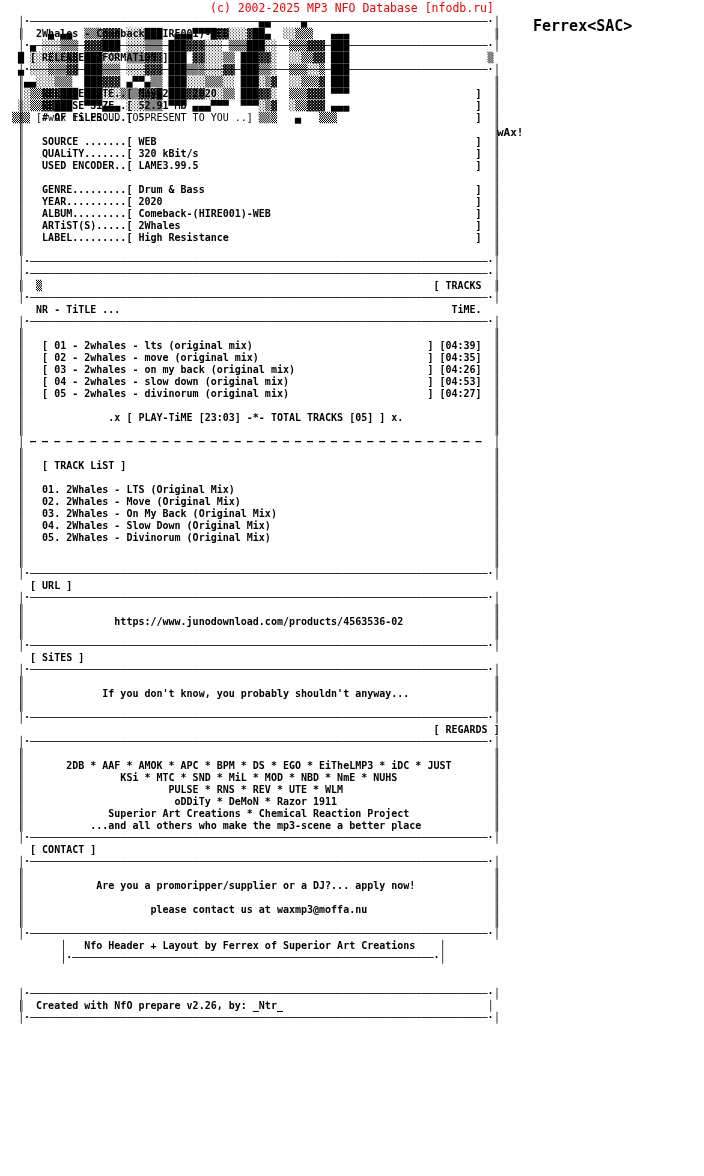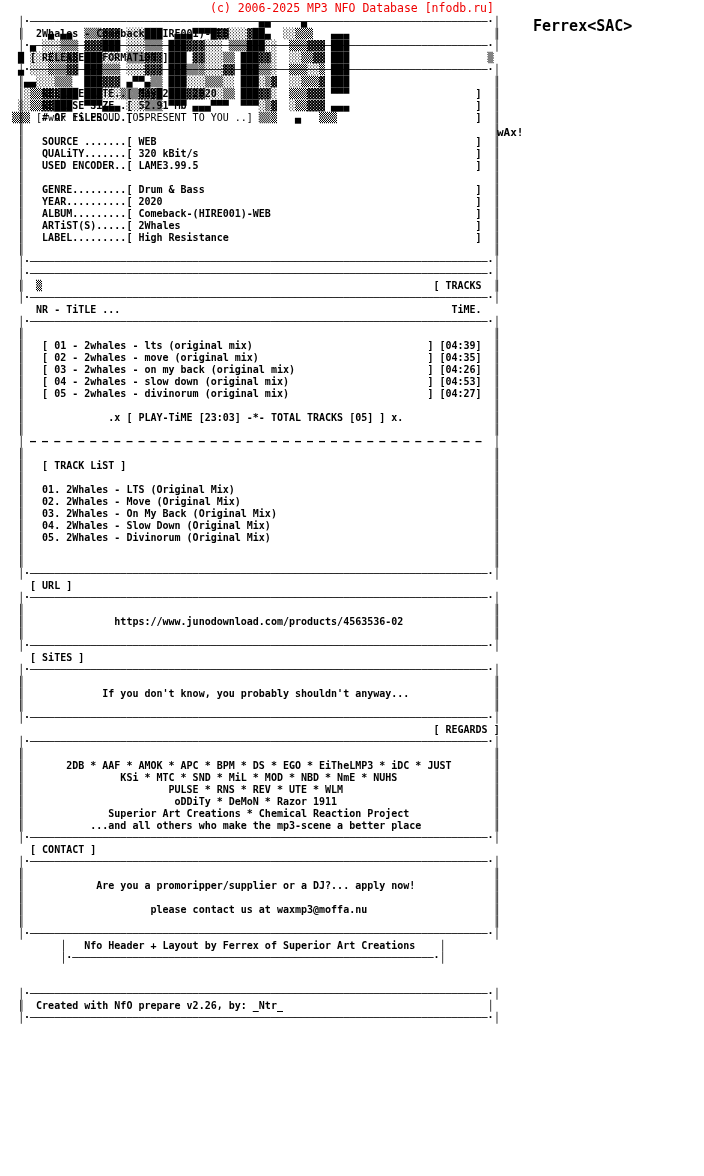--- a/index.html
+++ b/index.html
@@ -83,21 +83,21 @@
     white-space: pre;
     color: #000;
     text-align: center;
   }
 </style>
 </head>
 <body>
 
 <div class="page">
 
-  <div class="topbar">(c) 2006-2025 MP3 NFO Database [nfodb.ru]</div>
+  <div class="topbar">(c) 2002-2025 MP3 NFO Database [nfodb.ru]</div>
 
   <pre class="art" id="art-block">                                         ▄▄     ▄         
       ▄ ▄▄  ▒▒▒▓▓▓ ░░░███  ▄▄▄▀▀▀█▓▓░░░▓██▄  ░░▒▒▒   ▄▄▄  
    ▄ ░░░▒▒▒ ▓▓▓███ ░░░▒▒▒ ███▓▓▓░░░ ▒▒▒███░░  ▒▒▒▓▓▓ ███  
  █ ░░░▒▒▒▓▓ ███░░░ ▒▒▒▓▓▓ ███ ▓▓░░░▒▒ ███▓▓░  ░░▒▒▓▓ ███  
  ▄ ░░░▒▒▒▓▓ ███▒▒▒ ░░░▓▓▓ ███▒▒▒░░░▓▓ ███▒▒░  ▒▒▒░░▒ ███  
   ▄▄░░░▒▒▒  ███▓▓▓ ▄▀▀▄▒▒ ███░░░▒▒▒░░ ███░▒▓  ░░▒▒▒▓ ███  
   ░▒▒▓▓▓███ ███░░░▒▒▒▓▓▓█ ███▓▓▓░░░▒▒ ███▓▓░  ▒▒▒▓▓▓ ▀▀▀  
  ░░▒▒▓▓███  ▀▀▀▄▄▄ ░░░▒▒▒ ▀▀▀ ▄▄▄▀▀▀  ▀▀▀░▒▓  ░▒▒▓▓▓ ▄▄▄  
 ▒▒▒ [ wAx iS PROUD TO PRESENT TO YOU ..] ▒▒▒   ▄   ▒▒▒    </pre>

